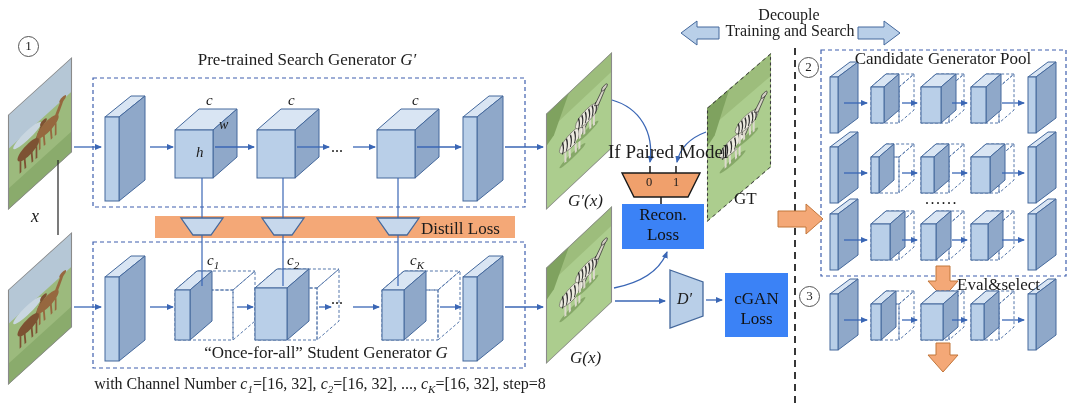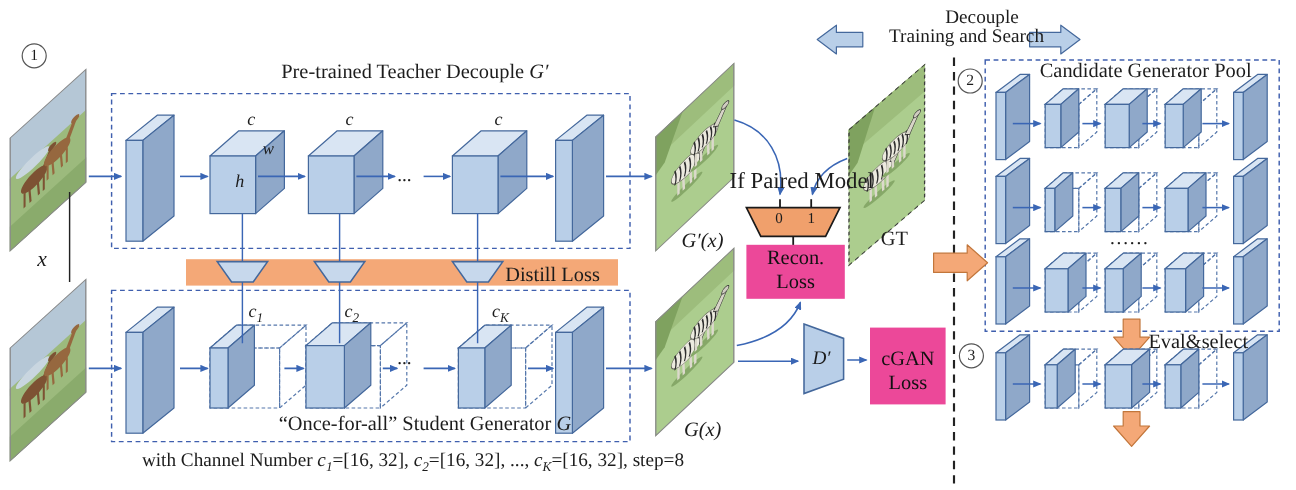--- a/index.html
+++ b/index.html
@@ -1,27 +1,27 @@
 <!DOCTYPE html>
 <html><head>
 <meta charset="utf-8">
 <style>
   html,body{margin:0;padding:0;background:#fff}
   #stage{position:relative;width:1080px;height:408px;background:#ffffff;overflow:hidden;
          font-family:"Liberation Serif",serif;color:#1c1c1c}
   #diagram{position:absolute;left:0;top:0}
   .lbl{position:absolute;white-space:nowrap;font-family:"Liberation Serif",serif;color:#1c1c1c;line-height:1.08}
-  .ctr{text-align:right}
+  .ctr{text-align:center}
   .it{font-style:italic}
   .s18{font-size:18px}.s17{font-size:17px}.s16{font-size:16px}.s15{font-size:15px}
   .s14{font-size:14px}.s13{font-size:19px}.s12{font-size:12.5px}
   sub.ss{font-size:11px;font-style:italic;line-height:0}
   .badge{position:absolute;width:19px;height:19px;border:1.3px solid #555;border-radius:50%;
          text-align:center;line-height:18px;font-size:13px;background:#fff}
-  .obox{position:absolute;background:#ec4899;text-align:center;font-size:17px;line-height:20px;color:#111}
+  .obox{position:absolute;background:#3b82f6;text-align:center;font-size:17px;line-height:20px;color:#111}
   .wide{letter-spacing:1.5px}
 </style>
 </head>
 <body>
 
 <div id="stage">
   <svg id="diagram" width="1080" height="408">
       <defs>
         <marker id="ab" markerWidth="7" markerHeight="6" refX="6" refY="3" orient="auto" markerUnits="userSpaceOnUse">
           <path d="M0,0 L7,3 L0,6 Z" fill="#3a66b5"></path>
@@ -434,21 +434,21 @@
       </g>
       <g>
         <polygon points="943,372 928,355 936,355 936,343 950,343 950,355 958,355" fill="#f4a877" stroke="#c2763b" stroke-width="1" stroke-linejoin="round"></polygon>
       </g>
     </svg>
 
   <div class="badge" style="left:18px;top:36px">1</div>
   <div class="badge" style="left:798px;top:57px">2</div>
   <div class="badge" style="left:799px;top:286px">3</div>
 
-  <div class="lbl ctr s17" style="left:157px;top:51px;width:300px"><span>Pre-trained Teacher Decouple </span><span class="it">G′</span></div>
+  <div class="lbl ctr s17" style="left:157px;top:51px;width:300px"><span>Pre-trained Search Generator </span><span class="it">G′</span></div>
   <div class="lbl ctr s17" style="left:176px;top:344px;width:300px"><span>“Once-for-all” Student Generator </span><span class="it">G</span></div>
   <div class="lbl ctr s16" style="left:70px;top:375px;width:500px"><span>with Channel Number </span><span class="it">c</span><sub class="ss">1</sub><span>=[16, 32], </span><span class="it">c</span><sub class="ss">2</sub><span>=[16, 32], ..., </span><span class="it">c</span><sub class="ss">K</sub><span>=[16, 32], step=8</span></div>
 
   <div class="lbl it s15" style="left:206px;top:92px">c</div>
   <div class="lbl it s15" style="left:288px;top:92px">c</div>
   <div class="lbl it s15" style="left:412px;top:92px">c</div>
   <div class="lbl it s14" style="left:219px;top:117px">w</div>
   <div class="lbl it s15" style="left:196px;top:144px">h</div>
   <div class="lbl s16" style="left:331px;top:138px">...</div>
 

